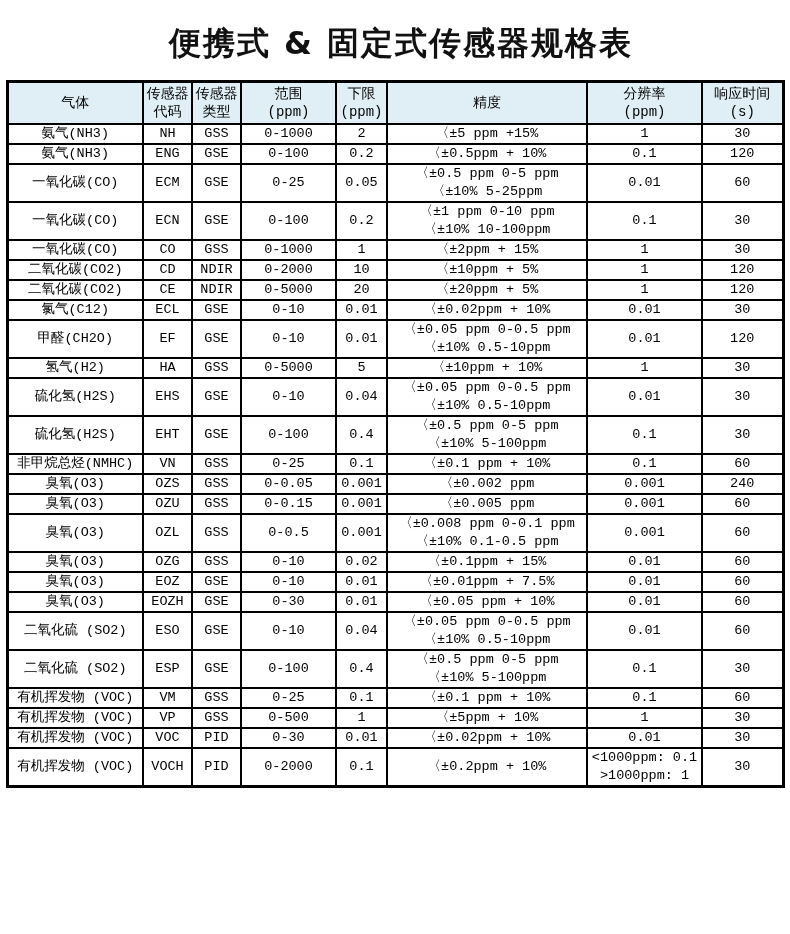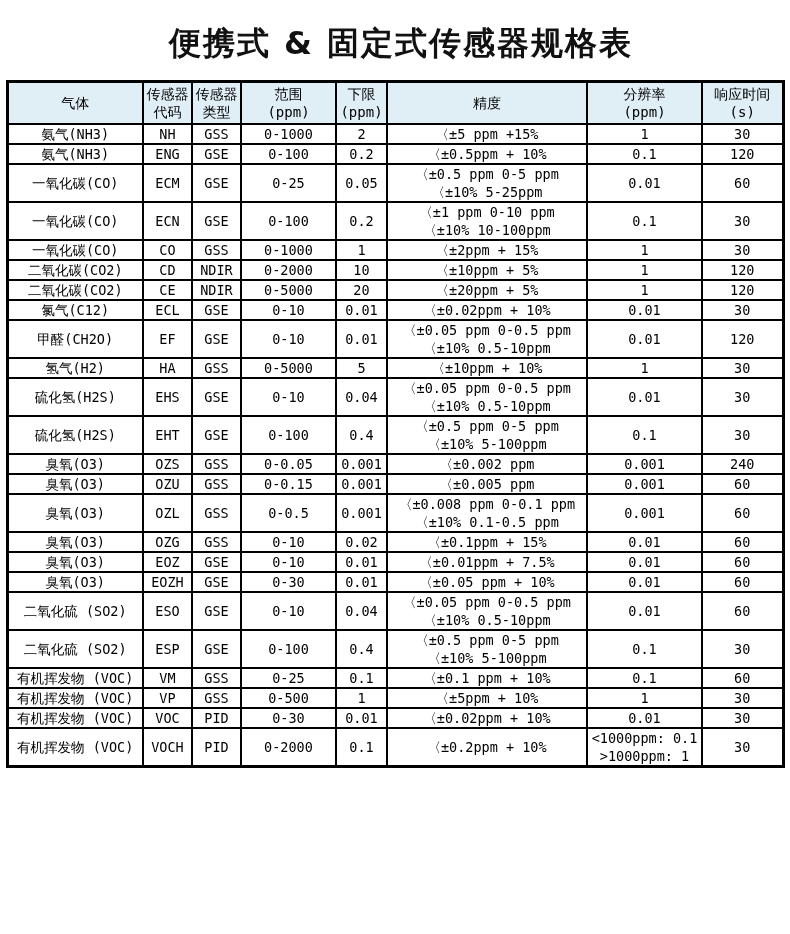--- a/index.html
+++ b/index.html
@@ -20,20 +20,21 @@
     letter-spacing: 2px;
     margin: 22px 0 14px 12px;
     color: #111;
   }
   table.spec {
     border-collapse: collapse;
     table-layout: fixed;
     margin: 0 auto;
     width: 776px;
     border: 3px solid var(--border-color);
+    font-family: Liberation Mono, monospace;
   }
   th, td {
     border: 2px solid var(--border-color);
     text-align: center;
     vertical-align: middle;
     white-space: pre-line;
     font-size: 13.5px;
     line-height: 18px;
     padding: 0 1px;
     font-weight: normal;
@@ -201,20 +202,30 @@
           <td>EHT</td>
           <td>GSE</td>
           <td>0-100</td>
           <td>0.4</td>
           <td>〈±0.5 ppm 0-5 ppm
 〈±10% 5-100ppm</td>
           <td>0.1</td>
           <td>30</td>
         </tr>
         <tr>
+          <td>非甲烷总烃(NMHC)</td>
+          <td>VN</td>
+          <td>GSS</td>
+          <td>0-25</td>
+          <td>0.1</td>
+          <td>〈±0.1 ppm + 10%</td>
+          <td>0.1</td>
+          <td>60</td>
+        </tr>
+        <tr>
           <td>臭氧(O3)</td>
           <td>OZS</td>
           <td>GSS</td>
           <td>0-0.05</td>
           <td>0.001</td>
           <td>〈±0.002 ppm</td>
           <td>0.001</td>
           <td>240</td>
         </tr>
         <tr>

